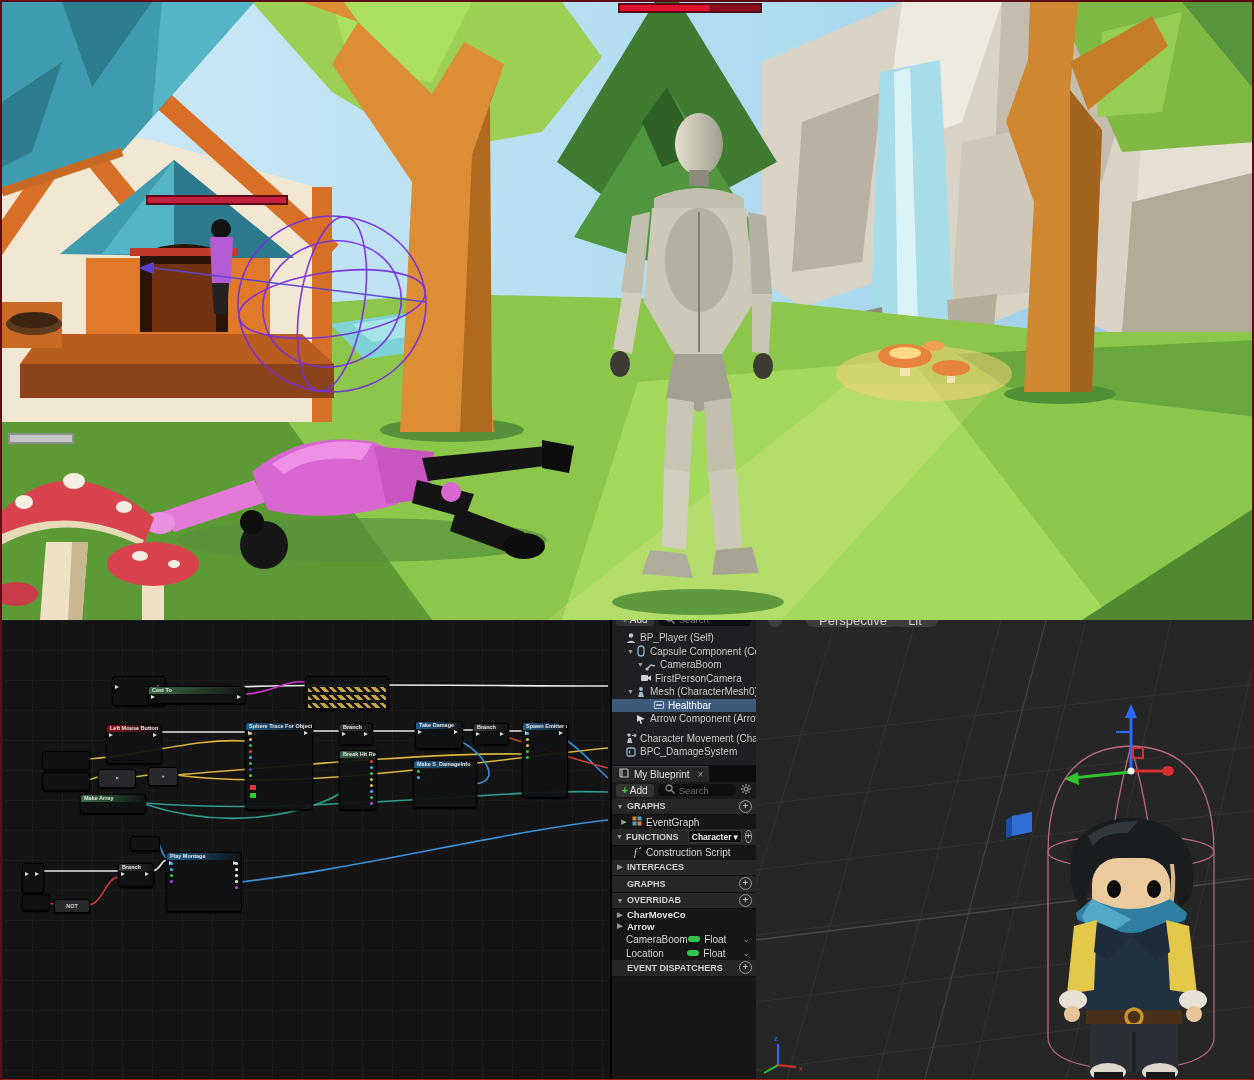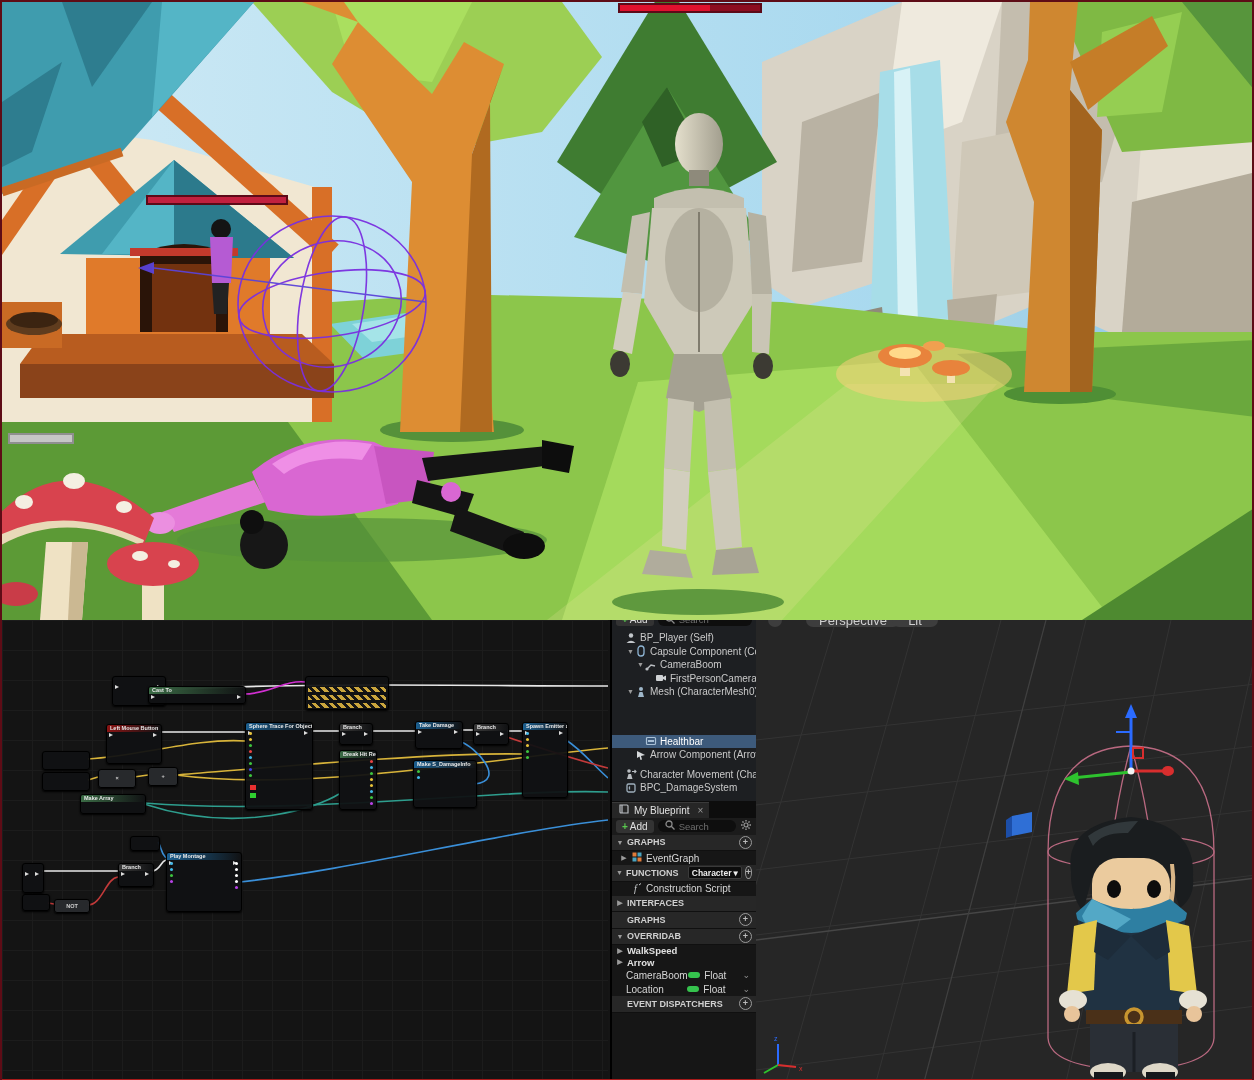--- a/index.html
+++ b/index.html
@@ -481,41 +481,41 @@
         <div class="crow" style="padding-left: 24px;">
           <span class="exp">▼</span>
           <span class="ic">
             <svg width="12" height="12" viewBox="0 0 12 12" xmlns="http://www.w3.org/2000/svg">
               <path d="M2,10 L6,6 L10,7" fill="none" stroke="#b9bdc1" stroke-width="1.4"></path>
               <circle cx="2" cy="10" r="1.6" fill="#b9bdc1"></circle>
             </svg>
           </span>
           <span>CameraBoom</span>
         </div>
-        <div class="crow" style="padding-left: 34px;">
+        <div class="crow" style="padding-left: 19px;">
           <span class="exp"></span>
           <span class="ic">
             <svg width="12" height="12" viewBox="0 0 12 12" xmlns="http://www.w3.org/2000/svg">
               <rect x="1" y="3" width="7" height="6" rx="1" fill="#cfd2d4"></rect>
               <polygon points="8,5 11,3.5 11,8.5 8,7" fill="#cfd2d4"></polygon>
             </svg>
           </span>
           <span>FirstPersonCamera</span>
         </div>
         <div class="crow" style="padding-left: 14px;">
           <span class="exp">▼</span>
           <span class="ic">
             <svg width="12" height="12" viewBox="0 0 12 12" xmlns="http://www.w3.org/2000/svg">
               <circle cx="6" cy="3" r="2" fill="#9fb7c9"></circle>
               <path d="M3,11 L4.5,6 L7.5,6 L9,11 Z" fill="#9fb7c9"></path>
             </svg>
           </span>
           <span>Mesh (CharacterMesh0)</span>
         </div>
-        <div class="crow sel" style="padding-left: 24px; margin-top: 36px;">
+        <div class="crow sel" style="padding-left: 32px;">
           <span class="exp"></span>
           <span class="ic">
             <svg width="12" height="12" viewBox="0 0 12 12" xmlns="http://www.w3.org/2000/svg">
               <rect x="1.5" y="2.5" width="9" height="7" rx="1" fill="none" stroke="#a9c0d6" stroke-width="1.2"></rect>
               <rect x="3" y="5" width="6" height="2" fill="#a9c0d6"></rect>
             </svg>
           </span>
           <span>Healthbar</span>
         </div>
         <div class="crow" style="padding-left: 14px;">
@@ -634,21 +634,21 @@
           <span class="plusc">+</span>
         </div>
         <div class="mbp-h">
           <span class="expglyph">▼</span>
           <span>OVERRIDAB</span>
           <span class="sp"></span>
           <span class="plusc">+</span>
         </div>
         <div class="mbp-c">
           <span class="expglyph">▶</span>
-          <span>WalkSpeed</span>
+          <span>CharMoveCo</span>
         </div>
         <div class="mbp-c">
           <span class="expglyph">▶</span>
           <span>Arrow</span>
         </div>
         <div class="mbp-v">
           <span style="width: 62px;">CameraBoom</span>
           <span class="pill" style="background: rgb(53, 194, 77);"></span>
           <span class="vtype">Float</span>
           <span class="eye">⌄</span>

